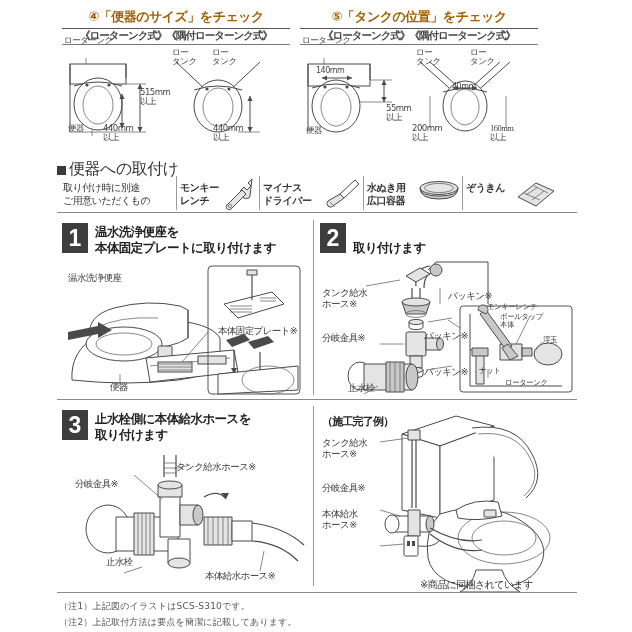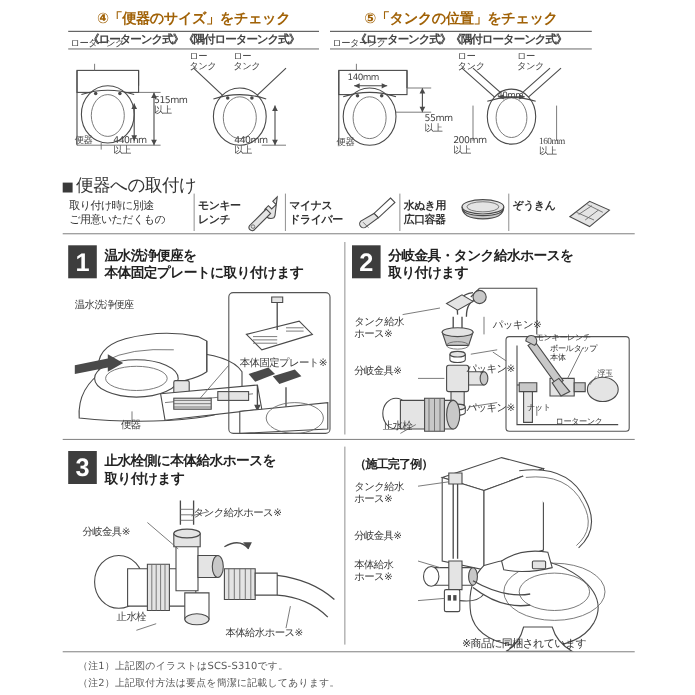--- a/index.html
+++ b/index.html
@@ -46,21 +46,21 @@
   .step-title{
     font-size:12.5px;font-weight:bold;color:#222;line-height:1.25;
     letter-spacing:-0.6px;
   }
   .cap{font-size:9.5px;color:#3a3a3a;line-height:1.2;letter-spacing:-0.6px;}
   .cap-s{font-size:7.5px;color:#3a3a3a;line-height:1.1;letter-spacing:-0.5px;}
   .done-title{font-size:11px;font-weight:bold;color:#222;letter-spacing:-0.8px;}
   .incl{font-size:10px;color:#333;letter-spacing:-0.6px;}
 
   
-  .foot{font-size:9px;color:#555;letter-spacing:0.2px;line-height:1.55;margin-left:12px;}
+  .foot{font-size:9px;color:#555;letter-spacing:0.2px;line-height:1.55;}
 
   svg{display:block;overflow:visible;}
   .ln{fill:none;stroke:#4a4a4a;stroke-width:1;}
   .ln2{fill:none;stroke:#4a4a4a;stroke-width:1.2;}
   .thin{fill:none;stroke:#6a6a6a;stroke-width:.8;}
   .fillw{fill:#ffffff;stroke:#4a4a4a;stroke-width:1;}
   .fillg{fill:#e4e4e4;stroke:#4a4a4a;stroke-width:1;}
   .fillgd{fill:#c8c8c8;stroke:#4a4a4a;stroke-width:1;}
   .dark{fill:#4a4a4a;}
   .boxline{fill:none;stroke:#555;stroke-width:1;}
@@ -334,21 +334,21 @@
   <div class="abs cap nowrap" style="left:68px;top:272px;">温水洗浄便座</div>
   <div class="abs cap nowrap" style="left:110px;top:381px;">便器</div>
   <div class="abs cap nowrap" style="left:218px;top:325px;">本体固定プレート※</div>
 
   <div class="vr" style="left:313px;top:220px;height:175px;"></div>
 
   <div class="abs" style="left:320px;top:223px;">
     <div class="step-badge">2</div>
   </div>
   <div class="abs step-title nowrap" style="left:353px;top:224px;">
-    <span>分岐金具・タンク給水ホースを</span><br>
+    <br>
     <span>取り付けます</span>
   </div>
 
   <div class="abs" style="left:320px;top:258px;width:255px;height:140px;">
     <svg width="255" height="140" viewBox="0 0 255 140">
 
       <path class="ln" d="M116 4 L168 4 L168 46"></path>
       <path class="ln" d="M116 4 L108 12"></path>
 
       <path class="ln2" d="M96 28 q-2 -18 14 -20"></path>

